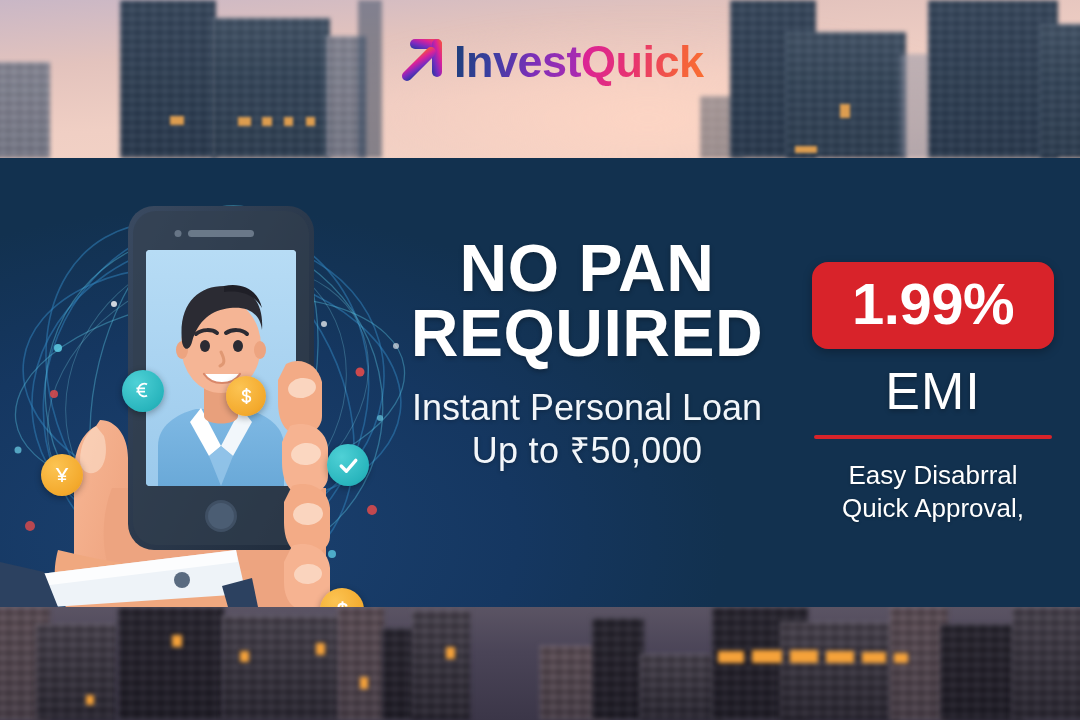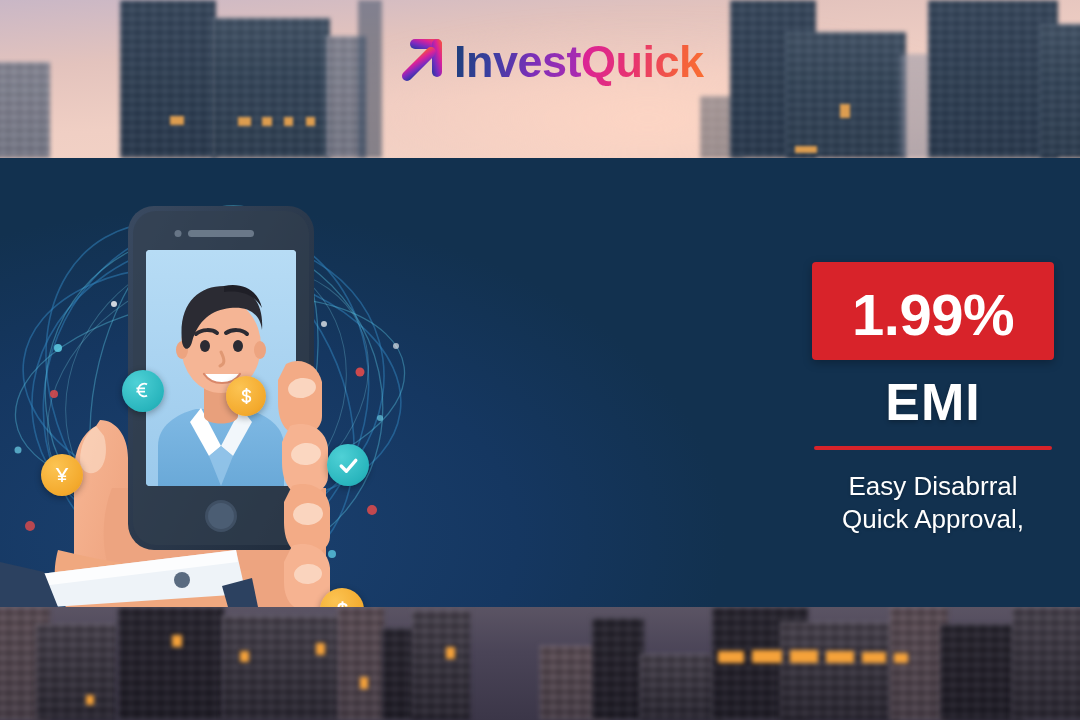--- a/index.html
+++ b/index.html
@@ -183,35 +183,35 @@
 
   
   .rate {
     position: absolute;
     left: 812px; top: 104px;
     width: 242px;
     text-align: center;
   }
   .rate-badge {
     background: #d8232a;
-    border-radius: 4px;
-    padding: 24px 0 16px;
+    border-radius: 16px;
+    padding: 13px 0 16px;
     box-shadow: 0 3px 10px rgba(0,0,0,0.28);
   }
   .rate-badge .val {
     color: #ffffff;
     font-size: 58px;
     font-weight: bold;
     line-height: 1;
     letter-spacing: -0.5px;
   }
   .rate-emi {
     color: #ffffff;
     font-size: 52px;
-    font-weight: bold;
+    font-weight: normal;
     line-height: 1;
     margin-top: 16px;
     letter-spacing: 1px;
     text-shadow: 0 2px 5px rgba(0,0,0,0.28);
   }
   .rate-rule {
     height: 4px;
     background: #d8232a;
     border-radius: 2px;
     margin: 18px 2px 0;
@@ -460,20 +460,28 @@
           <path d="M5 12.5 10 17.5 19 7"></path>
         </svg>
     </div>
 
     <div class="coin amber" style="left:320px; top:430px; width:44px; height:44px;">
       <svg viewBox="0 0 24 24" width="25" height="25" fill="#fff">
           <path d="M12.9 10.8V6.6c1 .2 1.7.8 2 1.8l2.1-.5c-.5-1.9-1.9-3-4.1-3.3V3.2h-1.8v1.4C8.7 4.9 7.2 6.3 7.2 8.3c0 2 1.3 3 3.9 3.7v4.5c-1.2-.2-2-1-2.3-2.3l-2.2.5c.5 2.2 2 3.5 4.5 3.8v1.3h1.8v-1.3c2.5-.3 4-1.7 4-3.9 0-2.1-1.3-3.2-4-3.8zm-1.8-.5c-1.3-.4-1.8-.9-1.8-1.8 0-.9.7-1.6 1.8-1.8zm1.8 6.2v-4c1.4.4 2 .9 2 1.9s-.7 1.8-2 2.1z"></path>
         </svg>
     </div>
 
+    <div class="copy">
+      <div class="h1">NO PAN</div>
+      <div class="h1">REQUIRED</div>
+      <div class="sub">
+        <div>Instant Personal Loan</div>
+        <div class="ln2">Up to ₹50,000</div>
+      </div>
+    </div>
 
     <div class="rate">
       <div class="rate-badge">
         <div class="val">1.99%</div>
       </div>
       <div class="rate-emi">EMI</div>
       <div class="rate-rule"></div>
       <div class="rate-note">
         <div>Easy Disabrral</div>
         <div>Quick Approval,</div>

